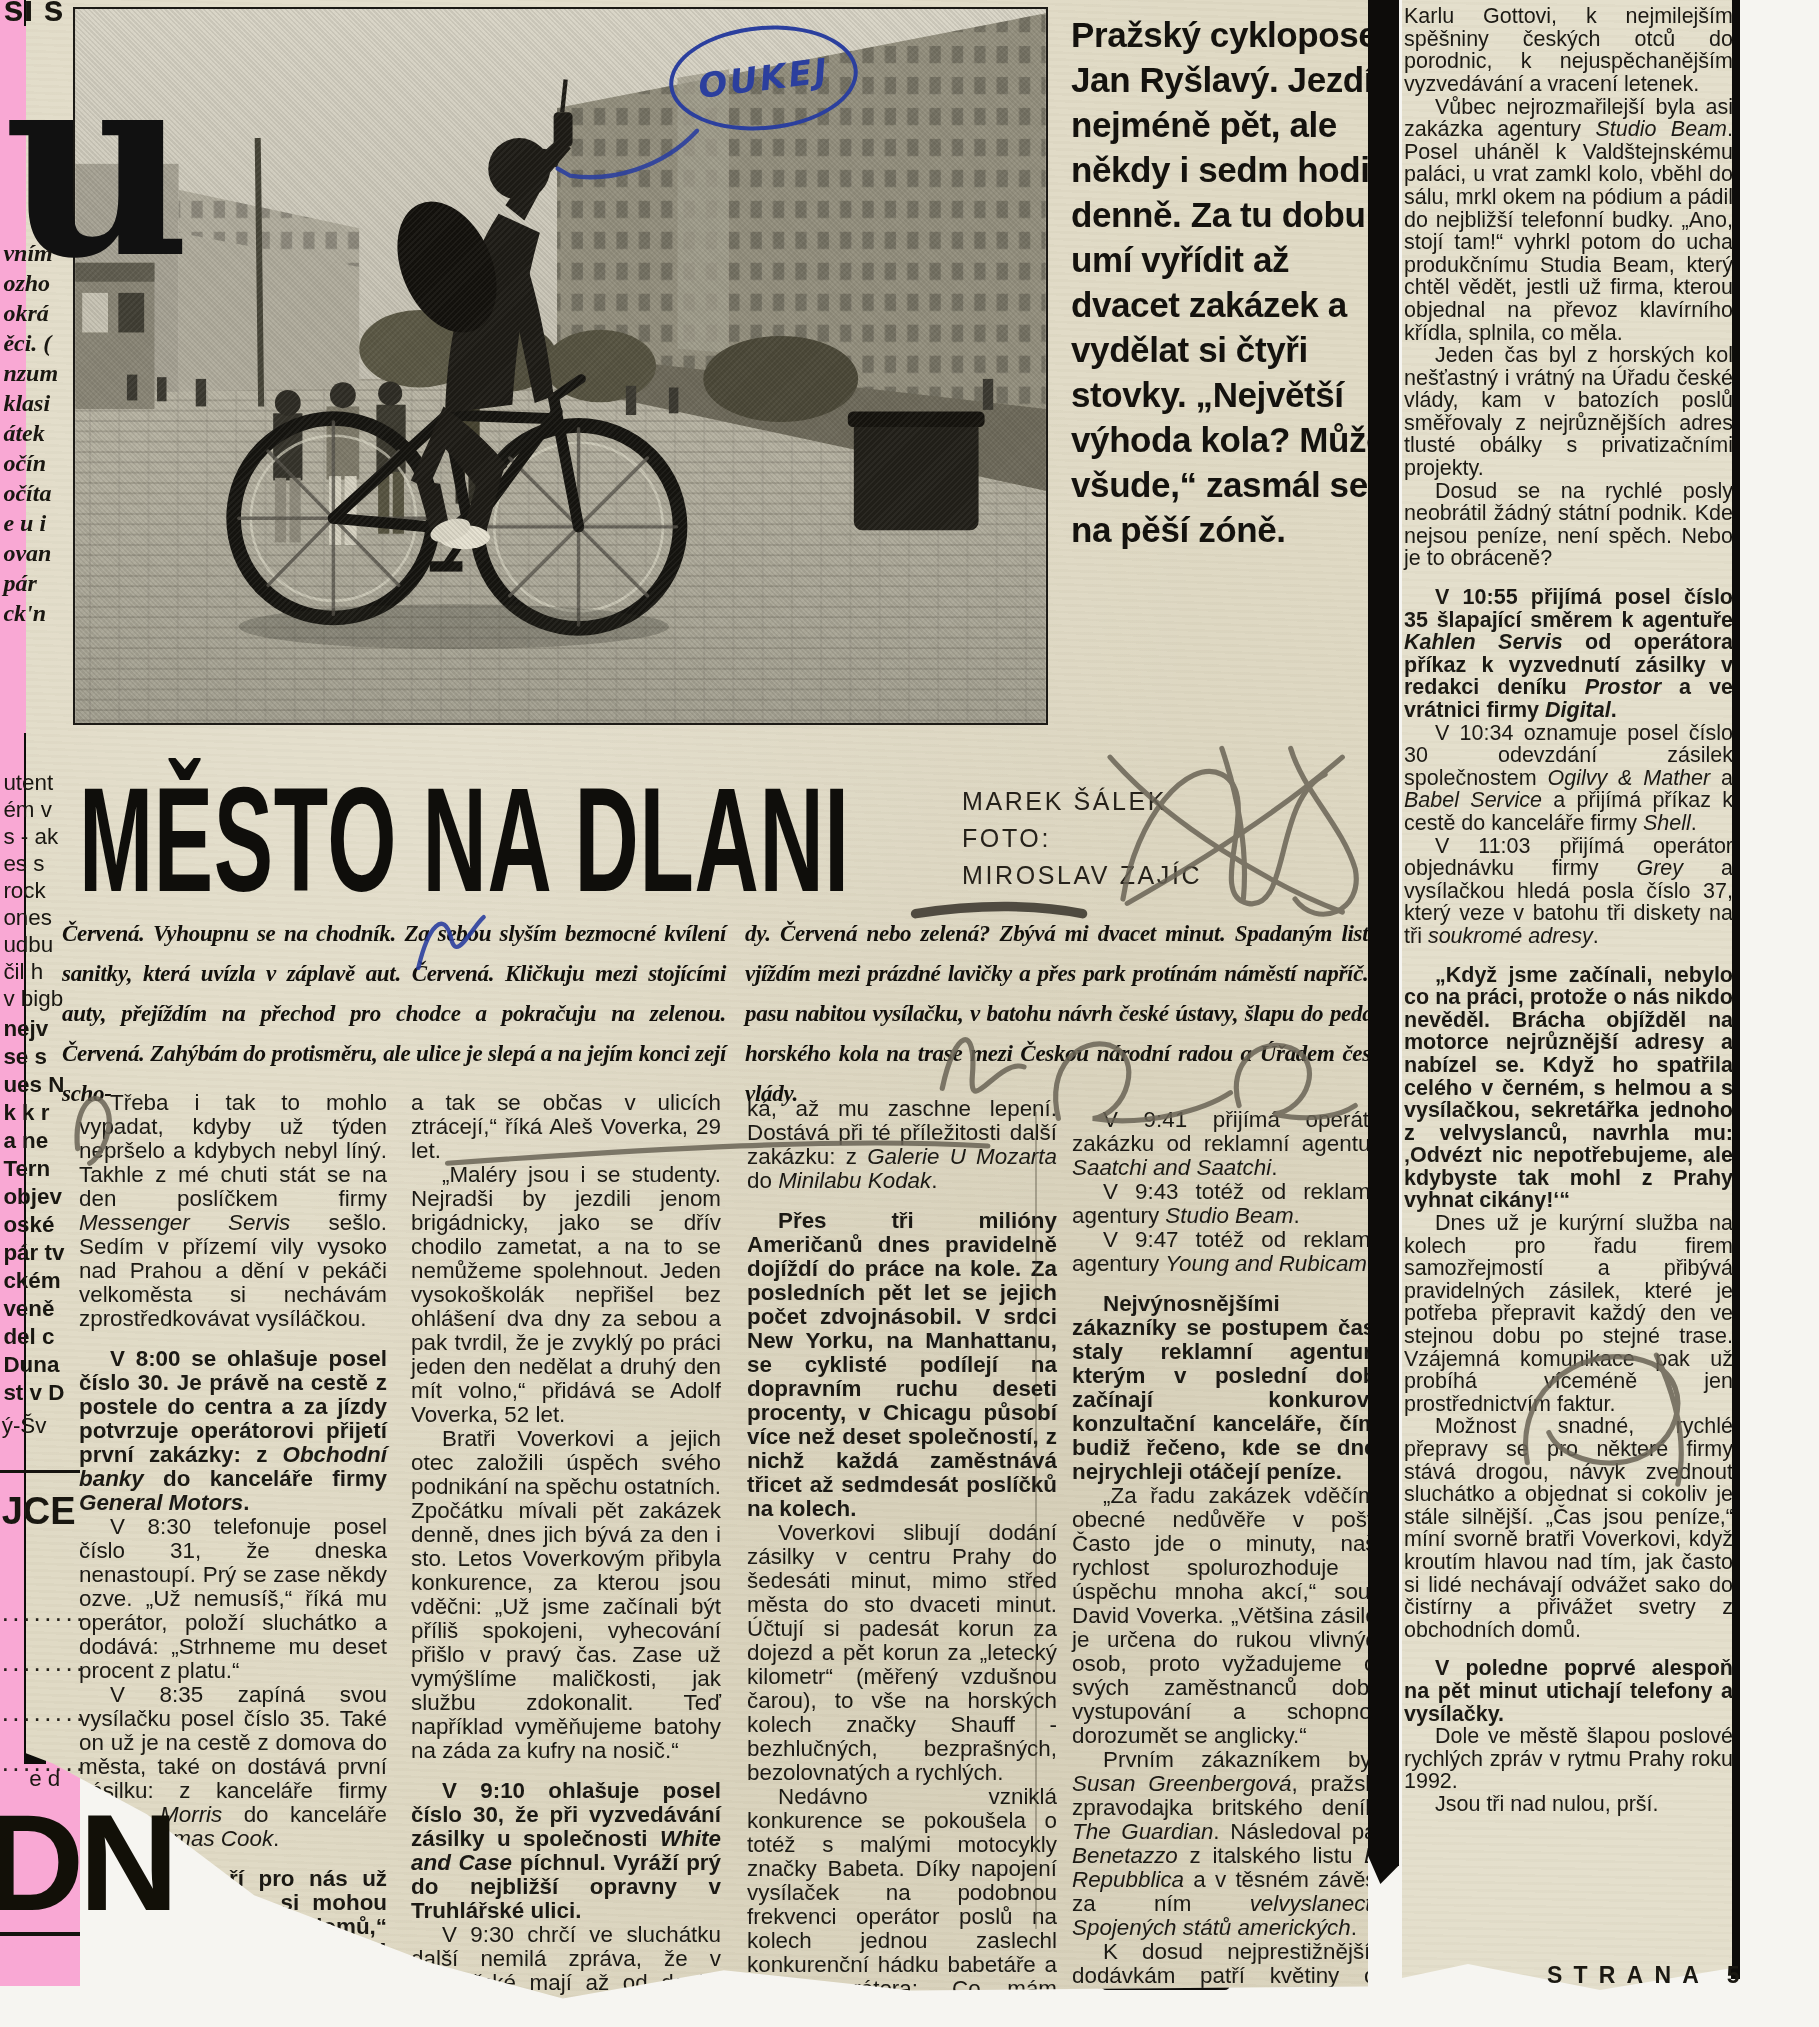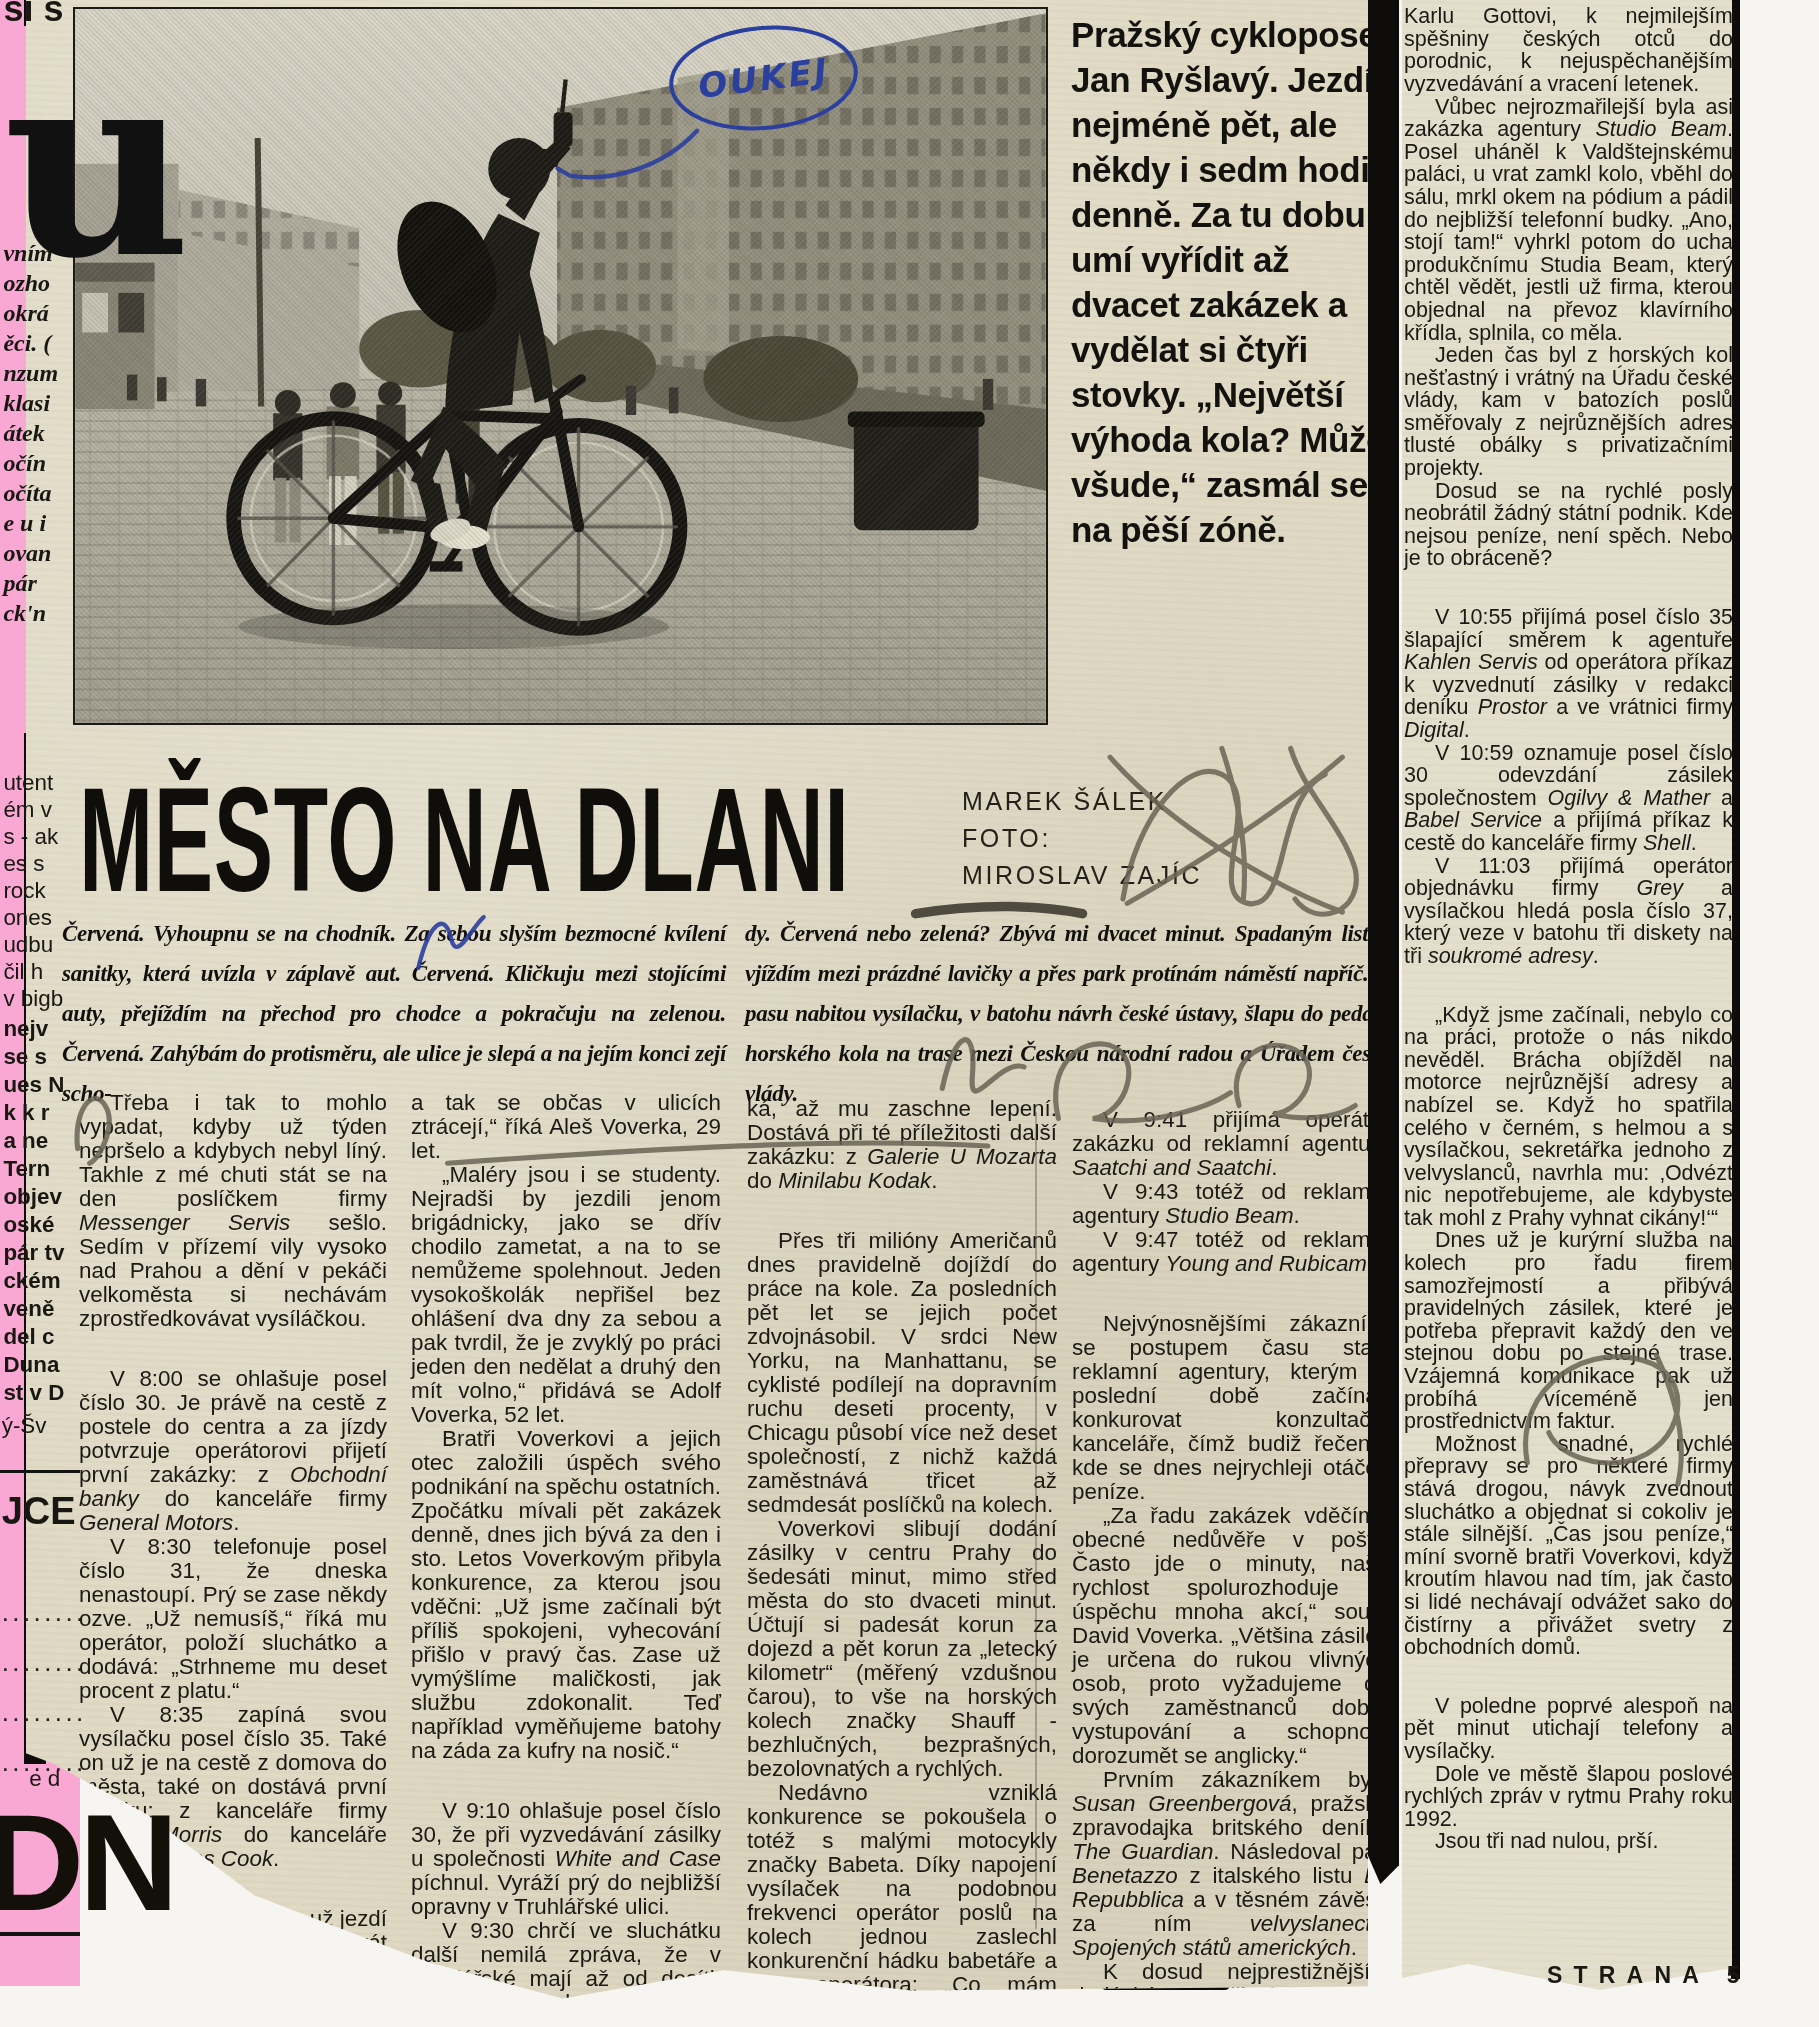--- a/index.html
+++ b/index.html
@@ -55,21 +55,21 @@
   
   .col{position:absolute;font-size:22.4px;line-height:24px;text-align:justify;color:#1b1914;}
   .col1{left:53px;top:1091px;width:308px;}
   .col2{left:385px;top:1091px;width:310px;}
   .col3{left:721px;top:1097px;width:310px;}
   .col4{left:1046px;top:1108px;width:317px;}
   .rcol{left:1404px;top:5.2px;width:329px;font-size:21.5px;line-height:22.6px;position:absolute;
      text-align:justify;color:#1b1914;}
   .para{margin:0;}
   .para.ind{text-indent:31px;}
-  .para.gap{margin-top:36px;}
+  .para.gap{margin-top:16px;font-weight:bold;}
   .it{font-style:italic;}
 
   .col4rule{position:absolute;left:1035px;top:1112px;width:1.7px;height:817px;background:rgba(70,64,50,.35);}
   .strana{position:absolute;left:1547px;top:1962px;font-size:23px;font-weight:bold;
      letter-spacing:11.2px;color:#1a1812;}
 
   
   .frag{position:absolute;color:#191711;white-space:nowrap;}
   .frag-top{left:3.4px;top:-12px;font-size:36px;font-weight:bold;}
   .frag-big{left:3.4px;top:52px;font-size:258px;font-weight:bold;line-height:224px;color:#111;
@@ -281,21 +281,21 @@
     <div class="col4rule" style="left:1009px;"></div>
   </div>
 
   <div class="paper right-clip"></div>
   <div class="rcol">
       <p class="para"><span>Karlu Gottovi, k nejmilejším spěšniny českých otců do porodnic, k nejuspěchanějším vyzvedávání a vracení letenek.</span></p>
       <p class="para ind"><span>Vůbec nejrozmařilejší byla asi zakázka agentury </span><span class="it">Studio Beam</span><span>. Posel uháněl k Valdštejnskému paláci, u vrat zamkl kolo, vběhl do sálu, mrkl okem na pódium a pádil do nejbližší telefonní budky. „Ano, stojí tam!“ vyhrkl potom do ucha produkčnímu Studia Beam, který chtěl vědět, jestli už firma, kterou objednal na převoz klavírního křídla, splnila, co měla.</span></p>
       <p class="para ind"><span>Jeden čas byl z horských kol nešťastný i vrátný na Úřadu české vlády, kam v batozích poslů směřovaly z nejrůznějších adres tlusté obálky s privatizačními projekty.</span></p>
       <p class="para ind"><span>Dosud se na rychlé posly neobrátil žádný státní podnik. Kde nejsou peníze, není spěch. Nebo je to obráceně?</span></p>
       <p class="para ind gap"><span>V 10:55 přijímá posel číslo 35 šlapající směrem k agentuře </span><span class="it">Kahlen Servis</span><span> od operátora příkaz k vyzvednutí zásilky v redakci deníku </span><span class="it">Prostor</span><span> a ve vrátnici firmy </span><span class="it">Digital</span><span>.</span></p>
-      <p class="para ind"><span>V 10:59 oznamuje posel číslo 30 odevzdání zásilek společnostem </span><span class="it">Ogilvy &amp; Mather</span><span> a </span><span class="it">Babel Service</span><span> a přijímá příkaz k cestě do kanceláře firmy </span><span class="it">Shell</span><span>.</span></p>
+      <p class="para ind"><span>V 10:34 oznamuje posel číslo 30 odevzdání zásilek společnostem </span><span class="it">Ogilvy &amp; Mather</span><span> a </span><span class="it">Babel Service</span><span> a přijímá příkaz k cestě do kanceláře firmy </span><span class="it">Shell</span><span>.</span></p>
       <p class="para ind"><span>V 11:03 přijímá operátor objednávku firmy </span><span class="it">Grey</span><span> a vysílačkou hledá posla číslo 37, který veze v batohu tři diskety na tři </span><span class="it">soukromé adresy</span><span>.</span></p>
       <p class="para ind gap"><span>„Když jsme začínali, nebylo co na práci, protože o nás nikdo nevěděl. Brácha objížděl na motorce nejrůznější adresy a nabízel se. Když ho spatřila celého v černém, s helmou a s vysílačkou, sekretářka jednoho z velvyslanců, navrhla mu: ‚Odvézt nic nepotřebujeme, ale kdybyste tak mohl z Prahy vyhnat cikány!‘“</span></p>
       <p class="para ind"><span>Dnes už je kurýrní služba na kolech pro řadu firem samozřejmostí a přibývá pravidelných zásilek, které je potřeba přepravit každý den ve stejnou dobu po stejné trase. Vzájemná komunikace pak už probíhá víceméně jen prostřednictvím faktur.</span></p>
       <p class="para ind"><span>Možnost snadné, rychlé přepravy se pro některé firmy stává drogou, návyk zvednout sluchátko a objednat si cokoliv je stále silnější. „Čas jsou peníze,“ míní svorně bratři Voverkovi, když kroutím hlavou nad tím, jak často si lidé nechávají odvážet sako do čistírny a přivážet svetry z obchodních domů.</span></p>
       <p class="para ind gap"><span>V poledne poprvé alespoň na pět minut utichají telefony a vysílačky.</span></p>
       <p class="para ind"><span>Dole ve městě šlapou poslové rychlých zpráv v rytmu Prahy roku 1992.</span></p>
       <p class="para ind"><span>Jsou tři nad nulou, prší.</span></p>
     </div>
   <div class="strana">STRANA 5</div>
 

